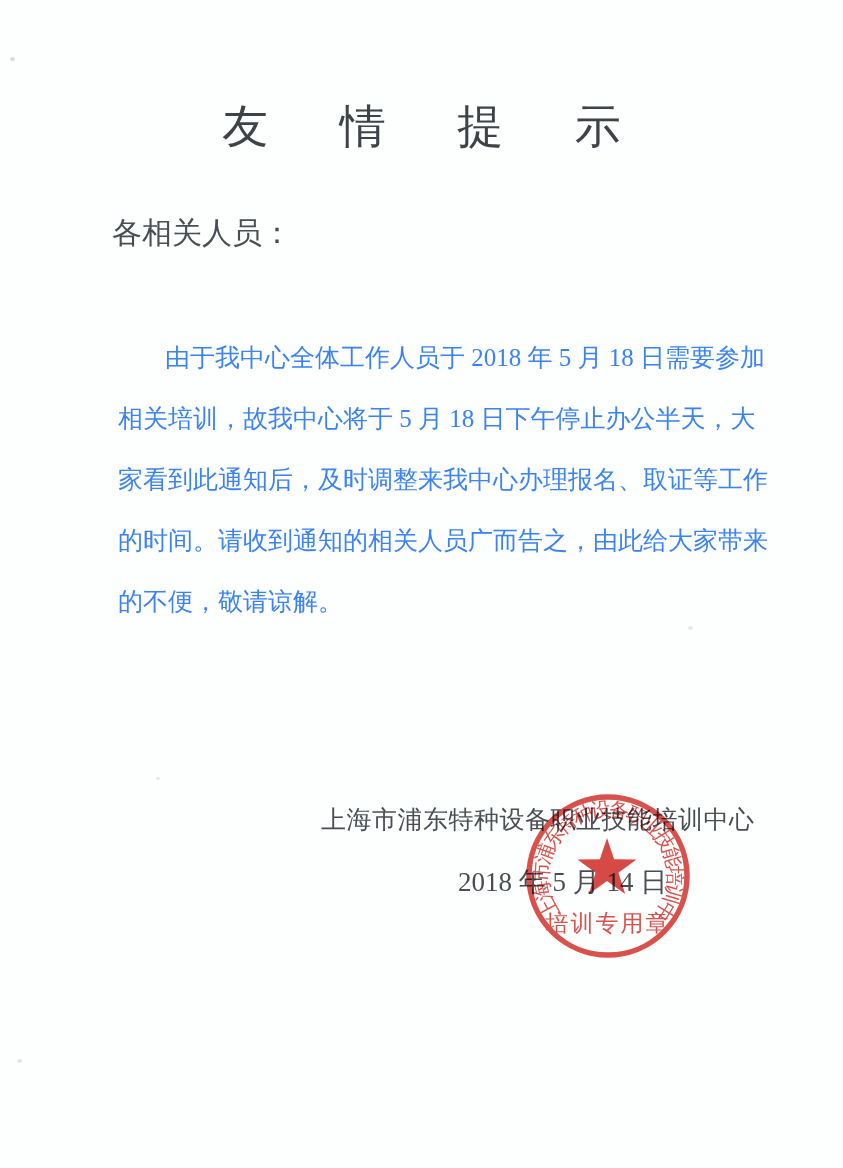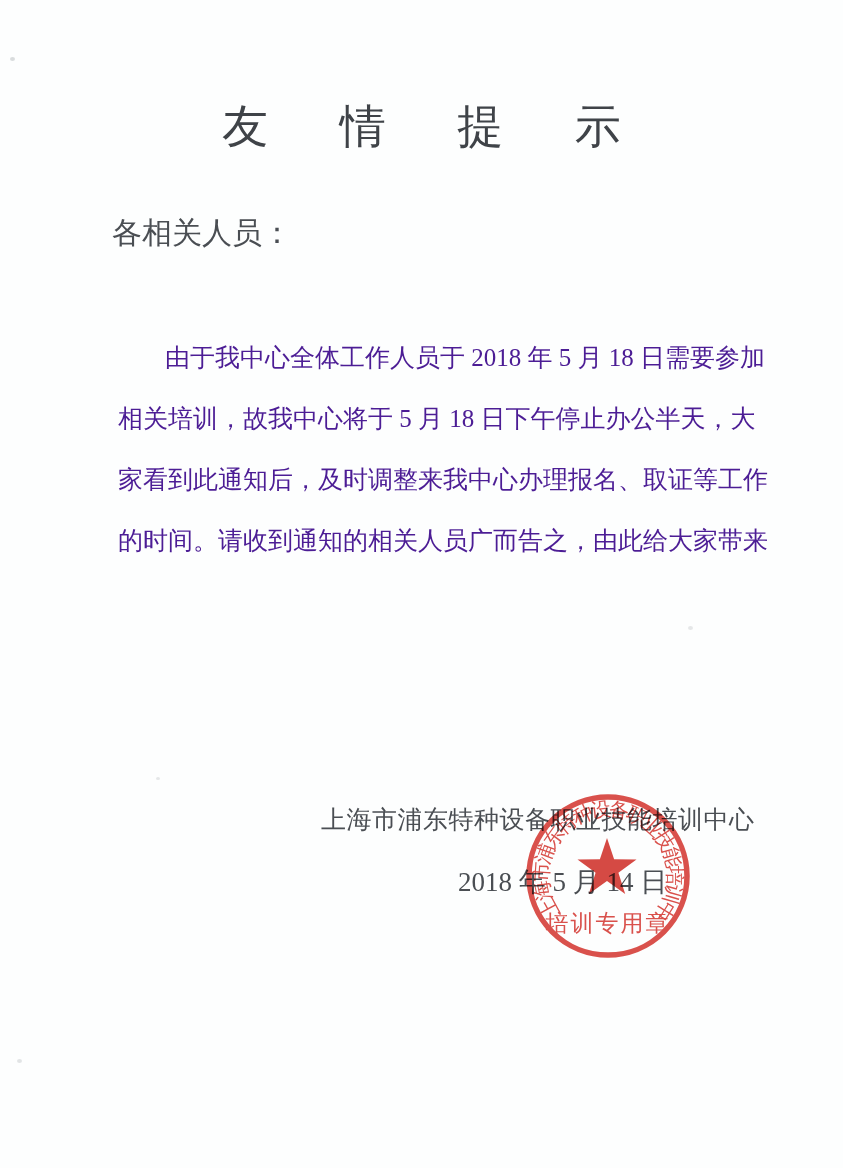--- a/index.html
+++ b/index.html
@@ -32,21 +32,21 @@
   }
   .body-block{
     position:absolute;
     left:118px;top:341px;
     width:601px;
   }
   .body-line{
     height:61px;
     line-height:34px;
     font-size:25px;
-    color:#4c1d95;
+    color:#3b82f6;
     text-align:justify;
     text-align-last:justify;
     text-justify:inter-character;
     overflow:visible;
     white-space:nowrap;
   }
   .body-line.indent{ padding-left:47px; }
   .body-line.last{ text-align-last:left; white-space:normal; }
   .signature{
     position:absolute;
@@ -87,20 +87,21 @@
 
   <div class="doc-title">友 情 提 示</div>
 
   <div class="salutation">各相关人员：</div>
 
   <div class="body-block">
     <div class="body-line indent">由于我中心全体工作人员于 2018 年 5 月 18 日需要参加</div>
     <div class="body-line">相关培训，故我中心将于 5 月 18 日下午停止办公半天，大</div>
     <div class="body-line">家看到此通知后，及时调整来我中心办理报名、取证等工作</div>
     <div class="body-line">的时间。请收到通知的相关人员广而告之，由此给大家带来</div>
+    <div class="body-line last">的不便，敬请谅解。</div>
   </div>
 
   <div class="signature">上海市浦东特种设备职业技能培训中心</div>
 
   <div class="date-line">2018 年 5 月 14 日</div>
 
   <svg class="stamp-svg" width="843" height="1168" viewBox="0 0 843 1168" aria-hidden="true">
 
     <circle cx="608" cy="876" r="79" fill="none" stroke="#d8423c" stroke-width="5.5"></circle>
 

